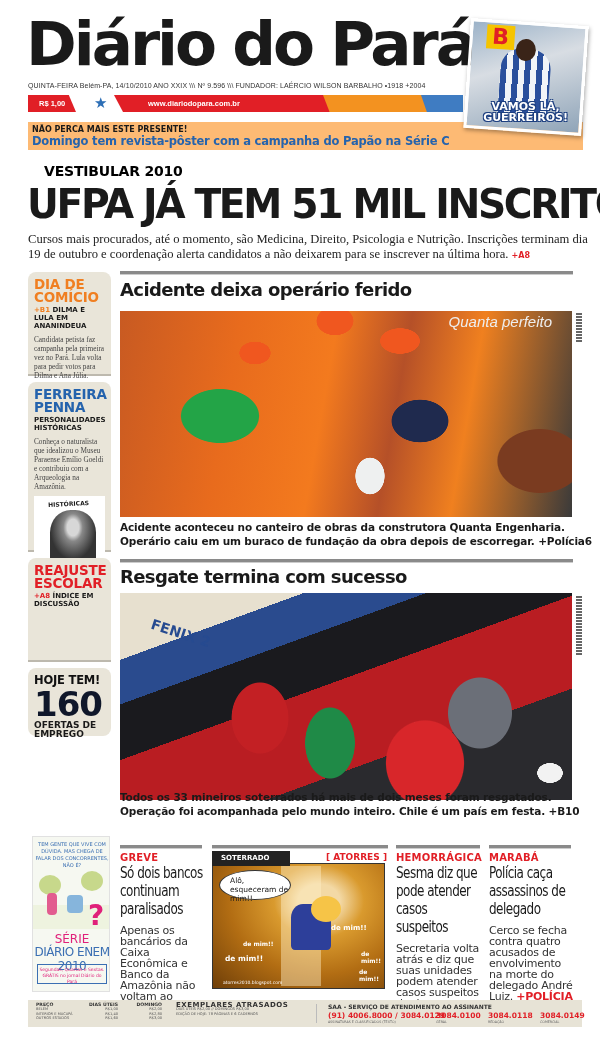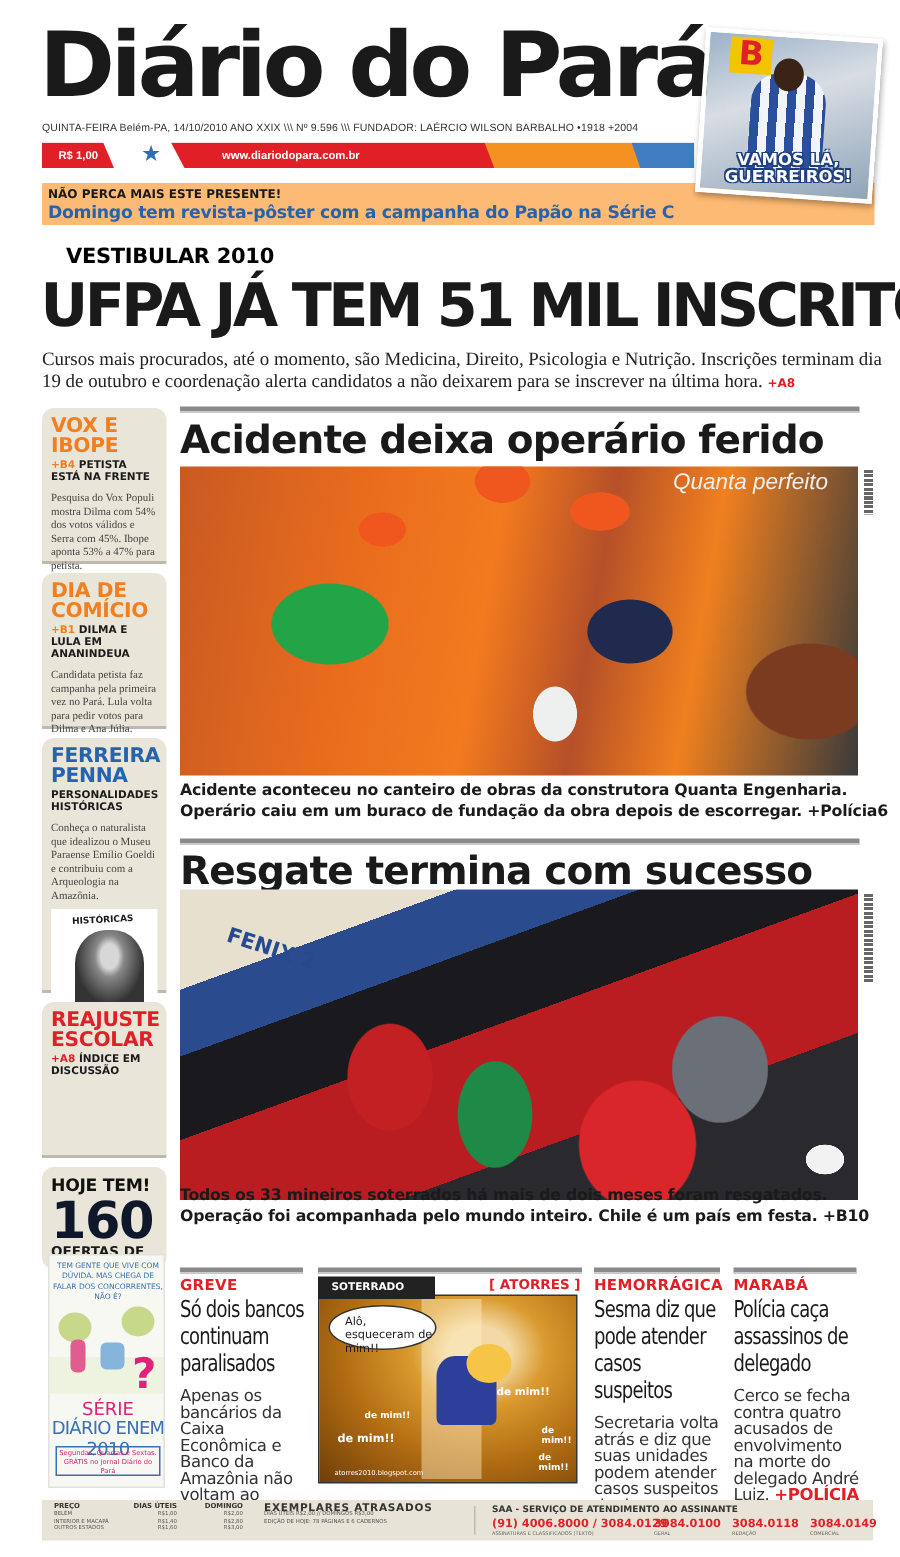--- a/index.html
+++ b/index.html
@@ -46,21 +46,21 @@
   .t-blue { color: #2563ad; }
   .t-red { color: #e11f26; }
   .hist-img { margin-top: 5px; height: 62px; background: #fff; position: relative; overflow: hidden; }
   .hist-img .label { position: absolute; left: 14px; top: 4px; font-family: "DejaVu Sans", sans-serif; font-weight: 900; font-size: 6px; color: #1a1a1a; transform: rotate(-3deg); }
   .hist-img .portrait { position: absolute; left: 16px; top: 14px; width: 46px; height: 50px; background: radial-gradient(ellipse at 50% 35%, #d7d7d7 0 18%, #888 30%, #333 70%); border-radius: 45% 45% 0 0; }
   .jobs .big { font-family: "DejaVu Sans", sans-serif; font-weight: 900; font-size: 34px; line-height: 34px; color: #0f172a; letter-spacing: -1px; }
   .jobs { border-radius: 8px; border-bottom: none; padding-bottom: 8px; }
 
   
   .rule { height: 4px; background: #8a8a8a; border-bottom: 1px solid #ccc; }
-  .story-title { font-family: "DejaVu Sans", sans-serif; font-weight: 900; font-size: 26px; letter-spacing: -0.6px; color: #1a1a1a; white-space: nowrap; }
+  .story-title { font-family: "DejaVu Sans", sans-serif; font-weight: 900; font-size: 18px; letter-spacing: -0.6px; color: #1a1a1a; white-space: nowrap; }
   .story-caption { font-family: "DejaVu Sans", sans-serif; font-weight: 700; font-size: 10.5px; line-height: 14px; color: #1a1a1a; letter-spacing: -0.15px; white-space: nowrap; }
   .story-caption .ref { font-weight: 900; }
   .photo { position: absolute; overflow: hidden; }
   .photo-credit { position: absolute; width: 6px; background: repeating-linear-gradient(180deg, #666 0 2px, #fff 2px 3px); }
 
   
   .ad-enem { left: 32px; top: 836px; width: 78px; height: 156px; background: #f6f8f1; border: 1px solid #e1e1e1; overflow: hidden; }
   .ad-enem .q { position: absolute; left: 2px; top: 4px; width: 74px; font-size: 5px; line-height: 7px; text-align: center; color: #3b6fb3; font-family: "DejaVu Sans", sans-serif; }
   .ad-enem .scene { position: absolute; left: 0; top: 32px; width: 78px; height: 60px; background: linear-gradient(180deg, #f6f8f1 0 60%, #eef3df 60%); }
   .ad-enem .tree { position: absolute; width: 22px; height: 20px; background: #c7d88b; border-radius: 50%; }
@@ -121,25 +121,20 @@
 </div>
 
 <div class="abs lead-kicker">VESTIBULAR 2010</div>
 <div class="abs lead-headline">UFPA JÁ TEM 51 MIL INSCRITOS</div>
 <div class="abs lead-deck">
   <span>Cursos mais procurados, até o momento, são Medicina, Direito, Psicologia e Nutrição. Inscrições terminam dia 19 de outubro e coordenação alerta candidatos a não deixarem para se inscrever na última hora.</span>
   <span class="ref-red">+A8</span>
 </div>
 
 <div class="abs sidebar">
-  <div class="side-box" style="height:104px">
-    <div class="title t-orange">VOX E IBOPE</div>
-    <div class="sub"><span class="ref">+B4</span> <span>PETISTA ESTÁ NA FRENTE</span></div>
-    <div class="body">Pesquisa do Vox Populi mostra Dilma com 54% dos votos válidos e Serra com 45%. Ibope aponta 53% a 47% para petista.</div>
-  </div>
   <div class="side-box" style="height:104px">
     <div class="title t-orange">DIA DE COMÍCIO</div>
     <div class="sub"><span class="ref">+B1</span> <span>DILMA E LULA EM ANANINDEUA</span></div>
     <div class="body">Candidata petista faz campanha pela primeira vez no Pará. Lula volta para pedir votos para Dilma e Ana Júlia.</div>
   </div>
   <div class="side-box" style="height:170px">
     <div class="title t-blue">FERREIRA PENNA</div>
     <div class="sub">PERSONALIDADES HISTÓRICAS</div>
     <div class="body">Conheça o naturalista que idealizou o Museu Paraense Emílio Goeldi e contribuiu com a Arqueologia na Amazônia.</div>
     <div class="hist-img">

